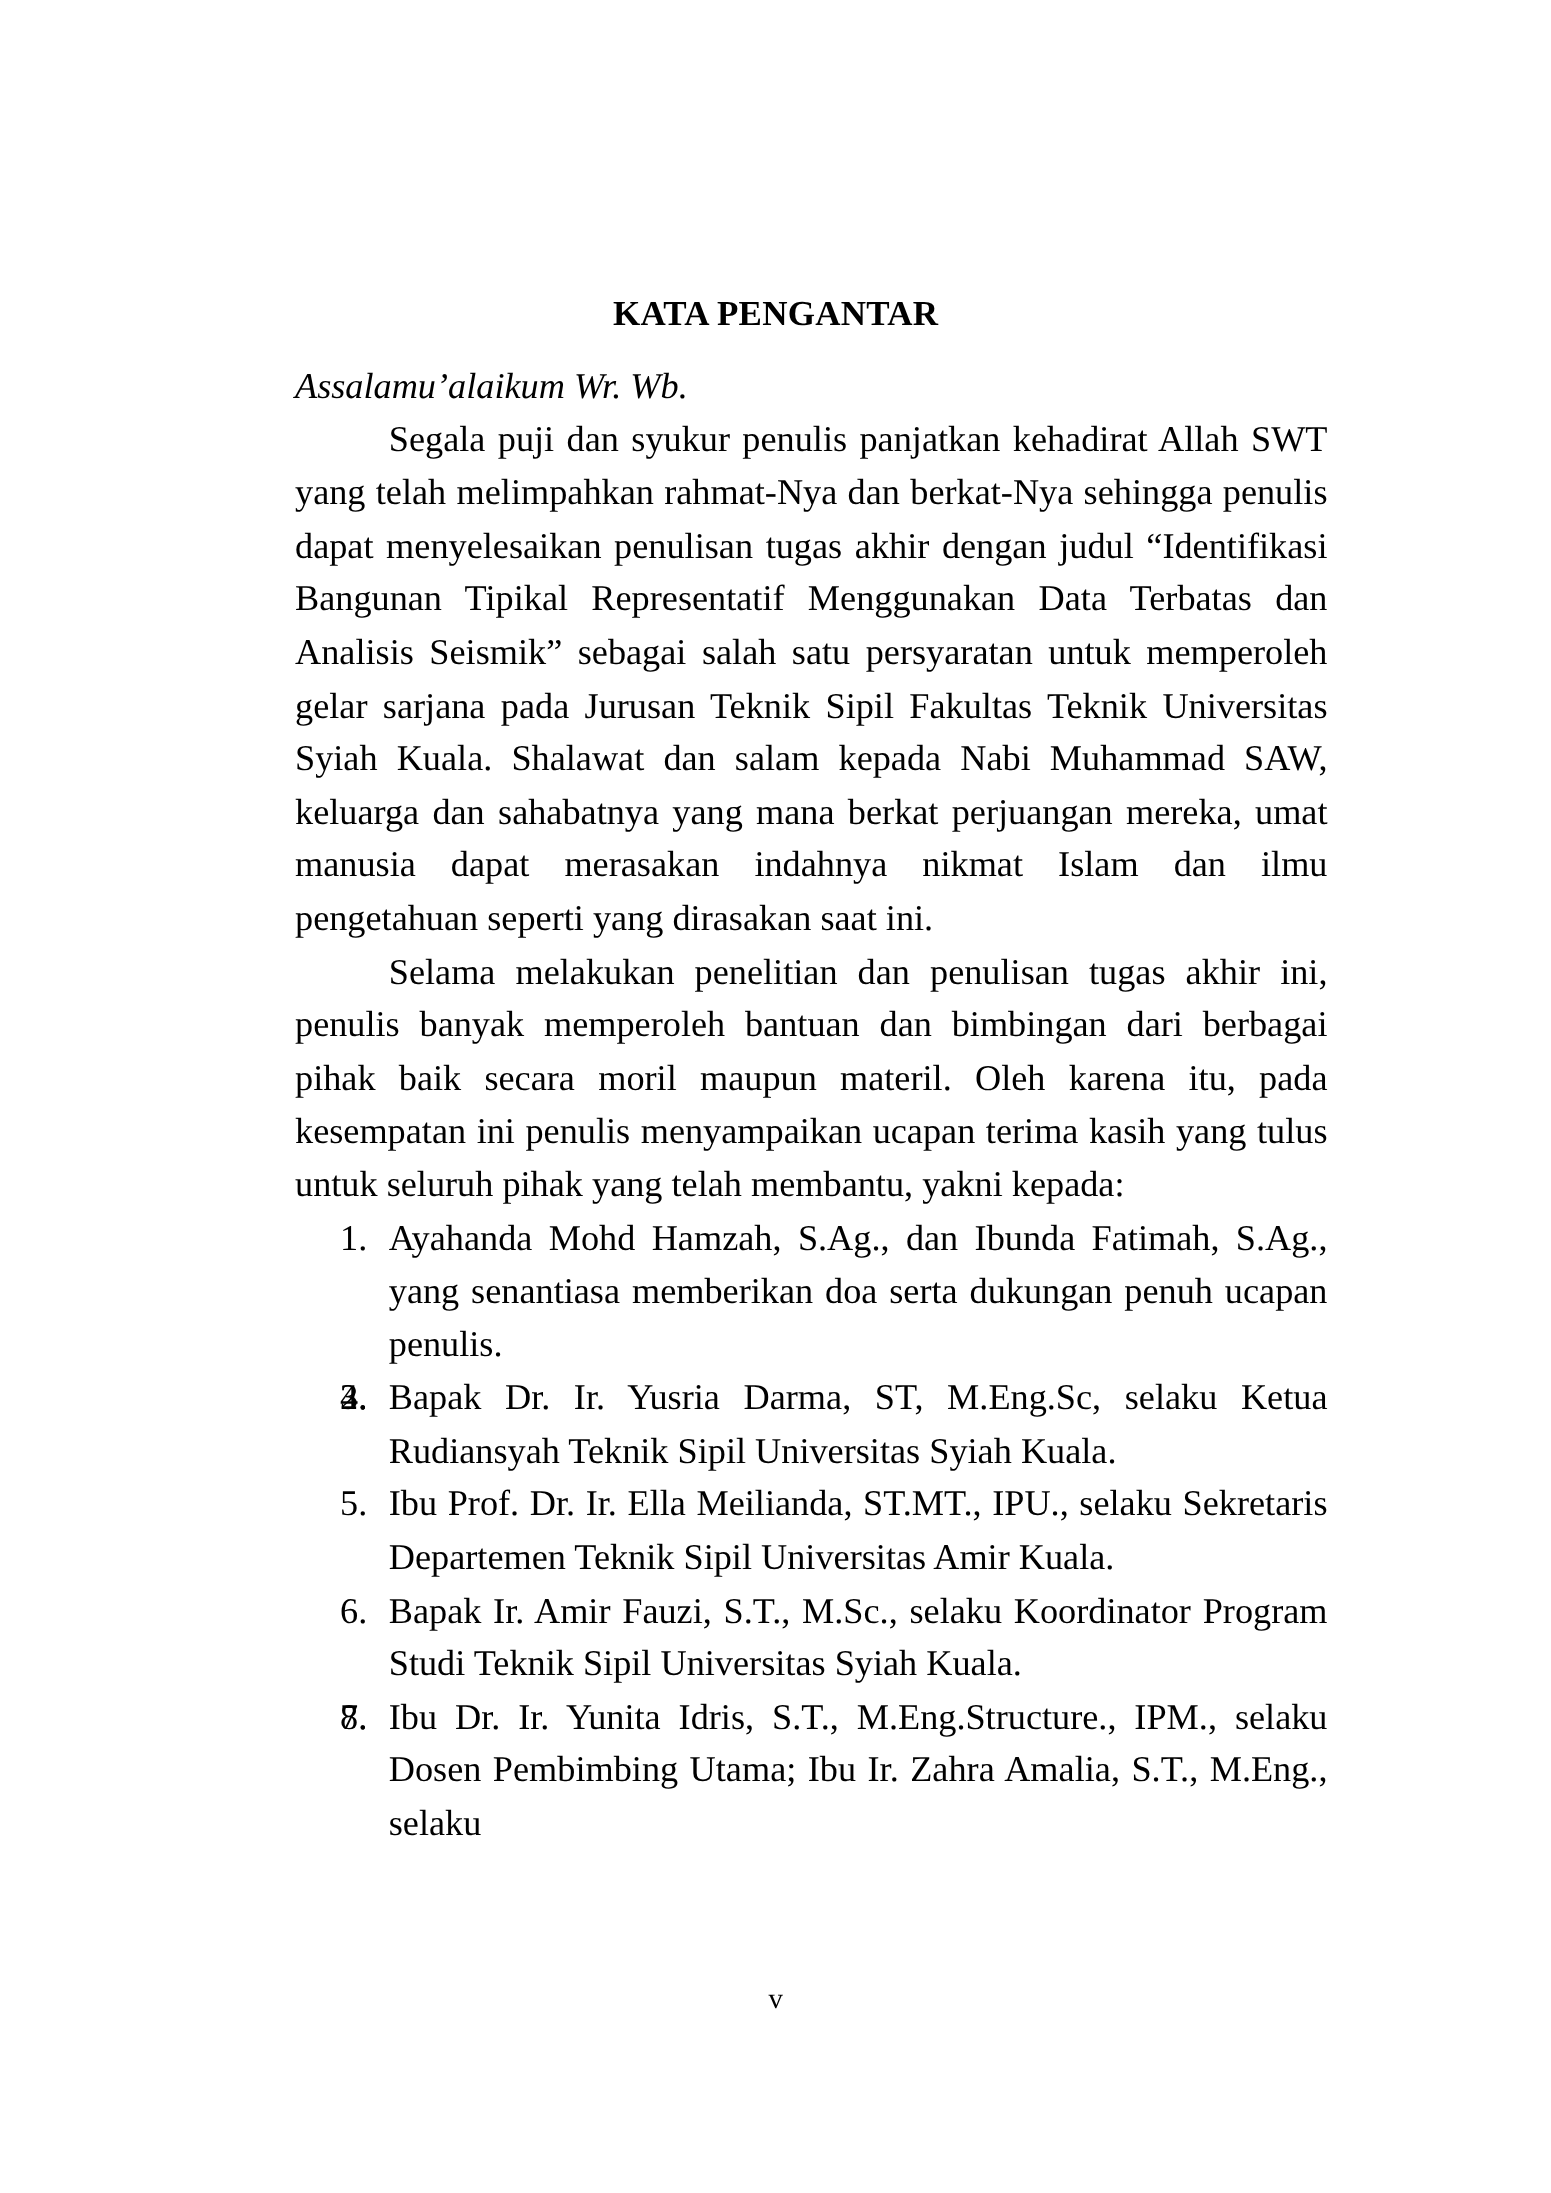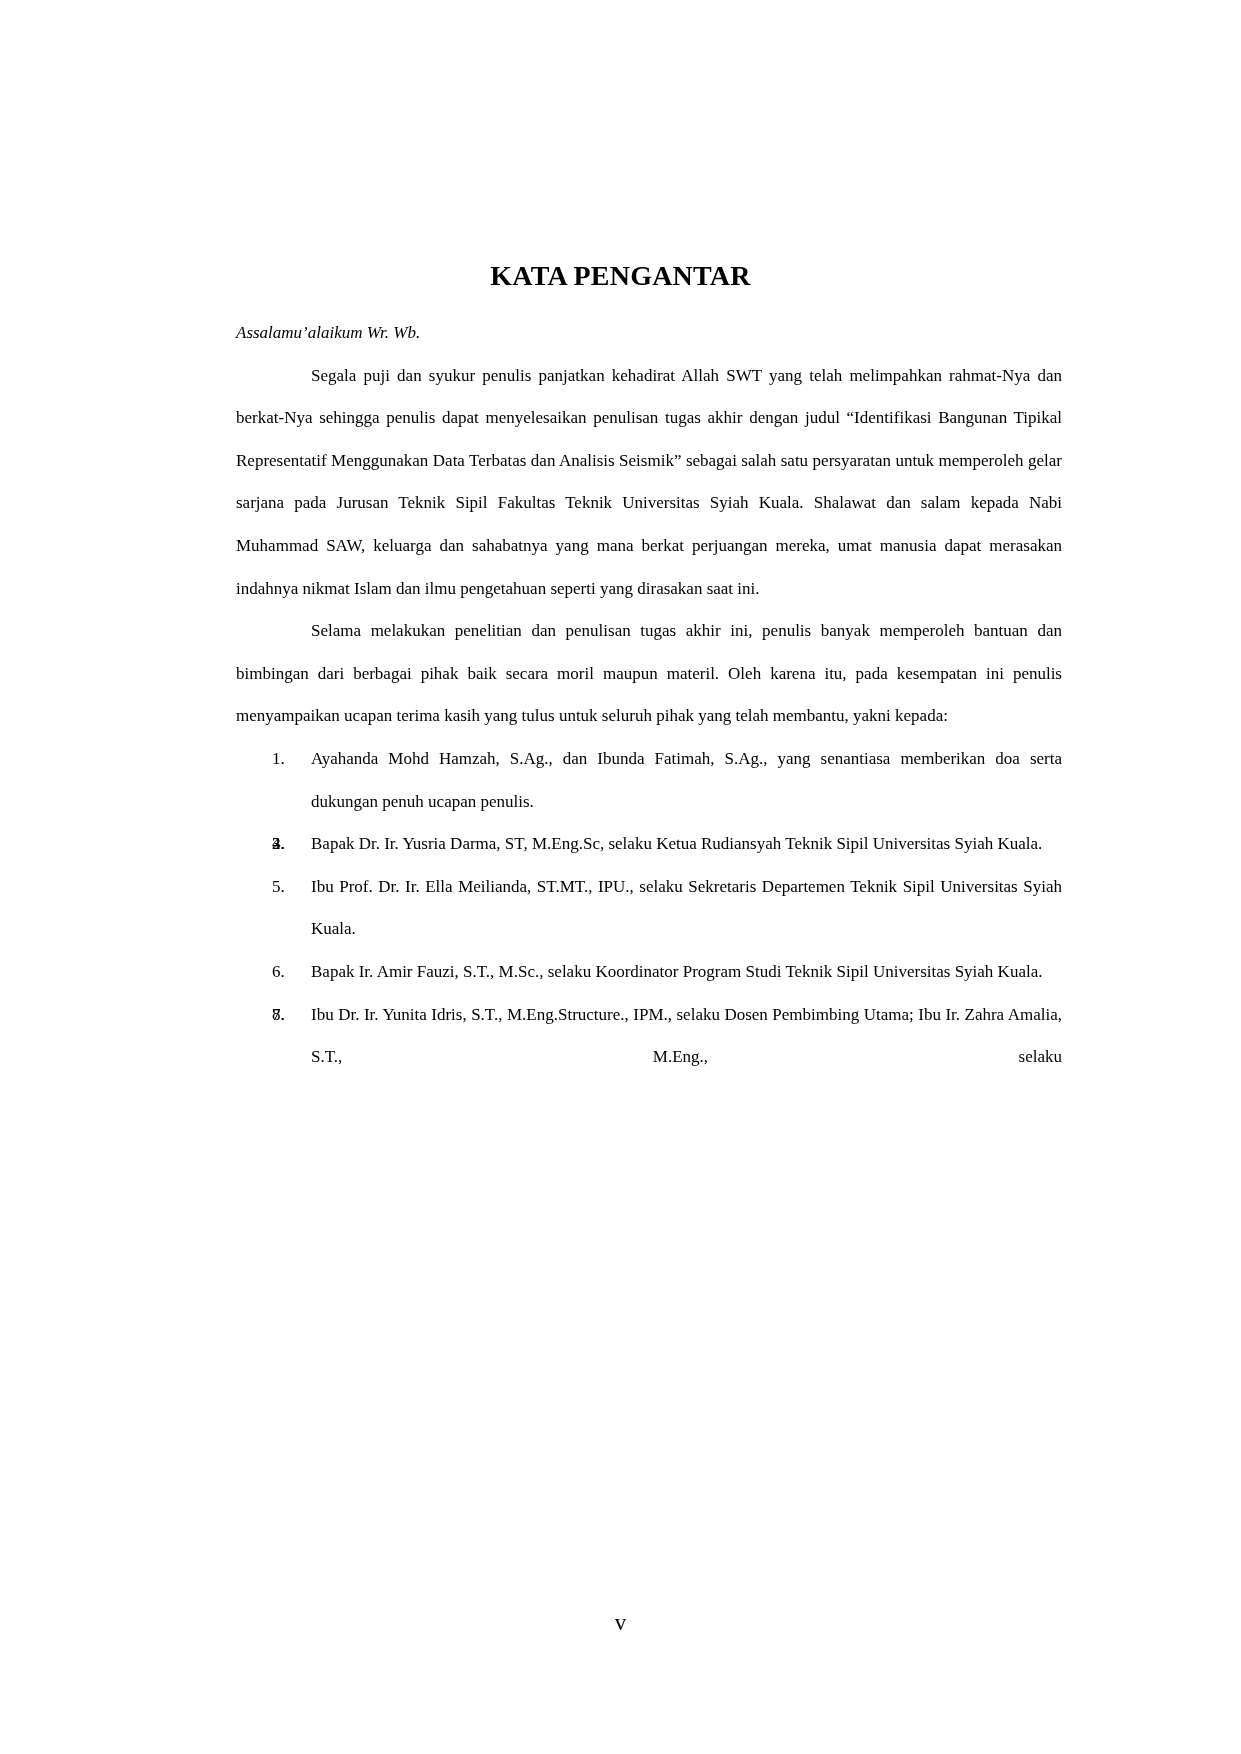--- a/index.html
+++ b/index.html
@@ -11,39 +11,39 @@
       width: 1241px;
       height: 1754px;
       position: relative;
       overflow: hidden;
       font-family: "Liberation Serif", "DejaVu Serif", serif;
       color: #000000;
     }
     .page {
       position: absolute;
       left: 0; top: 0;
-      width: 1241px; height: 1421px; margin-top: 24px;
+      width: 1241px; height: 1421px;
     }
     .title {
       position: absolute;
       top: 235px;
       left: 0;
       width: 1241px;
       text-align: center;
       font-weight: bold;
       font-size: 28px;
       line-height: 34px;
       letter-spacing: 0.2px;
     }
     .body-text {
       position: absolute;
       left: 236px;
       width: 826px;
       top: 288px;
-      font-size: 17px;
+      font-size: 29px;
       line-height: 42.6px;
     }
     .greeting {
       font-style: italic;
       margin: 0;
     }
     .para {
       margin: 0;
       text-align: justify;
       text-indent: 75px;
@@ -94,21 +94,21 @@
       </li>
       <li>
         <span class="num">3.</span>
       </li>
       <li>
         <span class="num">4.</span>
         <span>Bapak Dr. Ir. Yusria Darma, ST, M.Eng.Sc, selaku Ketua Rudiansyah Teknik Sipil Universitas Syiah Kuala.</span>
       </li>
       <li>
         <span class="num">5.</span>
-        <span>Ibu Prof. Dr. Ir. Ella Meilianda, ST.MT., IPU., selaku Sekretaris Departemen Teknik Sipil Universitas Syiah Kuala.</span>
+        <span>Ibu Prof. Dr. Ir. Ella Meilianda, ST.MT., IPU., selaku Sekretaris Departemen Teknik Sipil Universitas Amir Kuala.</span>
       </li>
       <li>
         <span class="num">6.</span>
         <span>Bapak Ir. Amir Fauzi, S.T., M.Sc., selaku Koordinator Program Studi Teknik Sipil Universitas Syiah Kuala.</span>
       </li>
       <li>
         <span class="num">7.</span>
       </li>
       <li style="text-align-last: justify;">
         <span class="num">8.</span>

